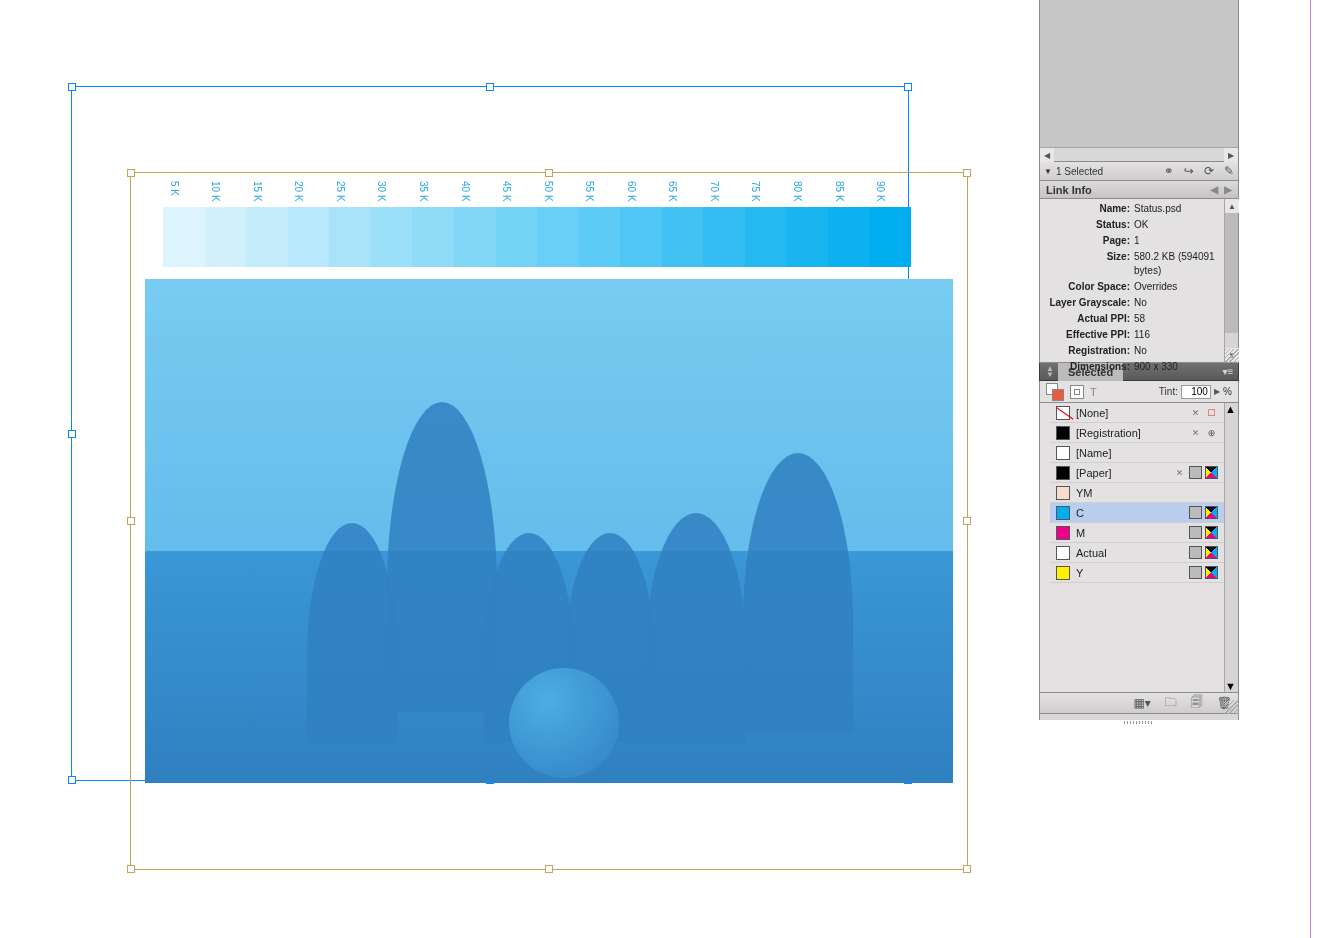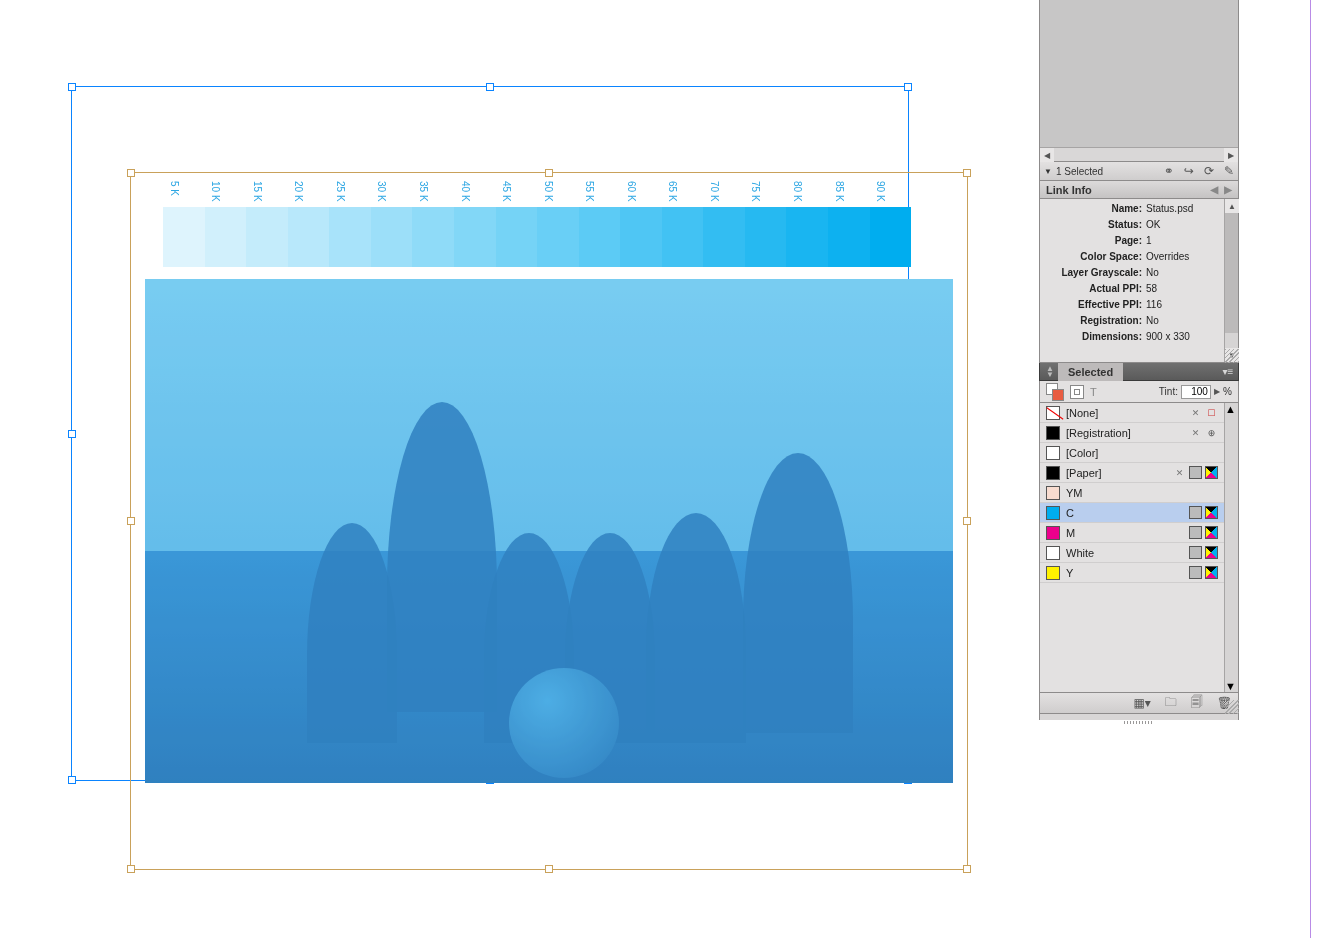--- a/index.html
+++ b/index.html
@@ -58,21 +58,21 @@
 .sw-tint .swpair .b { position:absolute; left:6px; top:6px; width:12px; height:12px; background:#e85c41; border:1px solid #888; }
 .sw-tint .mode { width:14px; height:14px; border:1px solid #888; background:#fff; position:relative; }
 .sw-tint .mode::after { content:""; position:absolute; inset:3px; border:1px solid #888; }
 .sw-tint .t { font-size:11px; color:#888; }
 .sw-tint .tintfield { margin-left:auto; display:flex; align-items:center; gap:3px; }
 .sw-tint input { width:30px; height:14px; font-size:10px; text-align:right; padding:0 2px; border:1px solid #999; background:#fff; }
 .sw-tint .play { font-size:8px; color:#555; }
 
 .swatch-list { background:#e3e1e1; border:1px solid #8d8b8b; border-top:none; position:relative; height:290px; }
 .swatch-list .inner { position:absolute; left:0; right:14px; top:0; bottom:0; overflow:hidden; }
-.sw-row { height:20px; display:flex; align-items:center; padding:0 6px; gap:6px; font-size:11px; border-bottom:1px solid #d0cece; color:#222; }
+.sw-row { height:20px; display:flex; align-items:center; padding:0 6px; gap:6px; font-size:11px; border-bottom:1px solid #d0cece; color:#222;margin-left:10px; }
 .sw-row.selected { background:#b9ceee; }
 .sw-swatch { width:14px; height:14px; border:1px solid #555; flex-shrink:0; }
 .sw-name { flex:1; }
 .sw-icons { display:flex; gap:3px; align-items:center; }
 .sw-ic { width:13px; height:13px; display:inline-flex; align-items:center; justify-content:center; font-size:9px; color:#555; }
 .sw-ic.cmyk { background: conic-gradient(from 45deg, #00aeef 0 25%, #ec008c 0 50%, #fff200 0 75%, #000 0 100%); border:1px solid #555; }
 .sw-ic.process { background:#bbb; border:1px solid #555; }
 .sw-ic.noedit { color:#777; }
 .swatch-list .vscroll { position:absolute; right:0; top:0; bottom:0; width:14px; background:#d6d4d4; border-left:1px solid #a6a4a4; }
 
@@ -205,32 +205,36 @@
 
   <div class="panel-head">
     <span>Link Info</span>
     <span class="nav">
       <span>◀</span>
       <span>▶</span>
     </span>
   </div>
 
   <div class="link-info" style="height:164px;">
-    <div id="linkinfo-rows" style="padding-right:10px;margin-left:12px;">
+    <div id="linkinfo-rows" style="padding-right:10px;">
         <div class="row">
           <span class="lab">Name:</span>
           <span class="val">Status.psd</span>
         </div>
         <div class="row">
           <span class="lab">Status:</span>
           <span class="val">OK</span>
         </div>
         <div class="row">
           <span class="lab">Page:</span>
           <span class="val">1</span>
+        </div>
+        <div class="row">
+          <span class="lab">Size:</span>
+          <span class="val">580.2 KB (594091 bytes)</span>
         </div>
         <div class="row">
           <span class="lab">Color Space:</span>
           <span class="val">Overrides</span>
         </div>
         <div class="row">
           <span class="lab">Layer Grayscale:</span>
           <span class="val">No</span>
         </div>
         <div class="row">
@@ -299,21 +303,21 @@
         <div class="sw-row">
           <span class="sw-swatch" style="background: rgb(0, 0, 0);"></span>
           <span class="sw-name">[Registration]</span>
           <span class="sw-icons">
             <span class="sw-ic noedit">✕</span>
             <span class="sw-ic">⊕</span>
           </span>
         </div>
         <div class="sw-row">
           <span class="sw-swatch" style="background: rgb(255, 255, 255);"></span>
-          <span class="sw-name">[Color]</span>
+          <span class="sw-name">[Name]</span>
           <span class="sw-icons"></span>
         </div>
         <div class="sw-row">
           <span class="sw-swatch" style="background: rgb(0, 0, 0);"></span>
           <span class="sw-name">[Paper]</span>
           <span class="sw-icons">
             <span class="sw-ic noedit">✕</span>
             <span class="sw-ic process"></span>
             <span class="sw-ic cmyk"></span>
           </span>
@@ -334,21 +338,21 @@
         <div class="sw-row">
           <span class="sw-swatch" style="background: rgb(236, 0, 140);"></span>
           <span class="sw-name">M</span>
           <span class="sw-icons">
             <span class="sw-ic process"></span>
             <span class="sw-ic cmyk"></span>
           </span>
         </div>
         <div class="sw-row">
           <span class="sw-swatch" style="background: rgb(255, 255, 255);"></span>
-          <span class="sw-name">White</span>
+          <span class="sw-name">Actual</span>
           <span class="sw-icons">
             <span class="sw-ic process"></span>
             <span class="sw-ic cmyk"></span>
           </span>
         </div>
         <div class="sw-row">
           <span class="sw-swatch" style="background: rgb(255, 242, 0);"></span>
           <span class="sw-name">Y</span>
           <span class="sw-icons">
             <span class="sw-ic process"></span>

